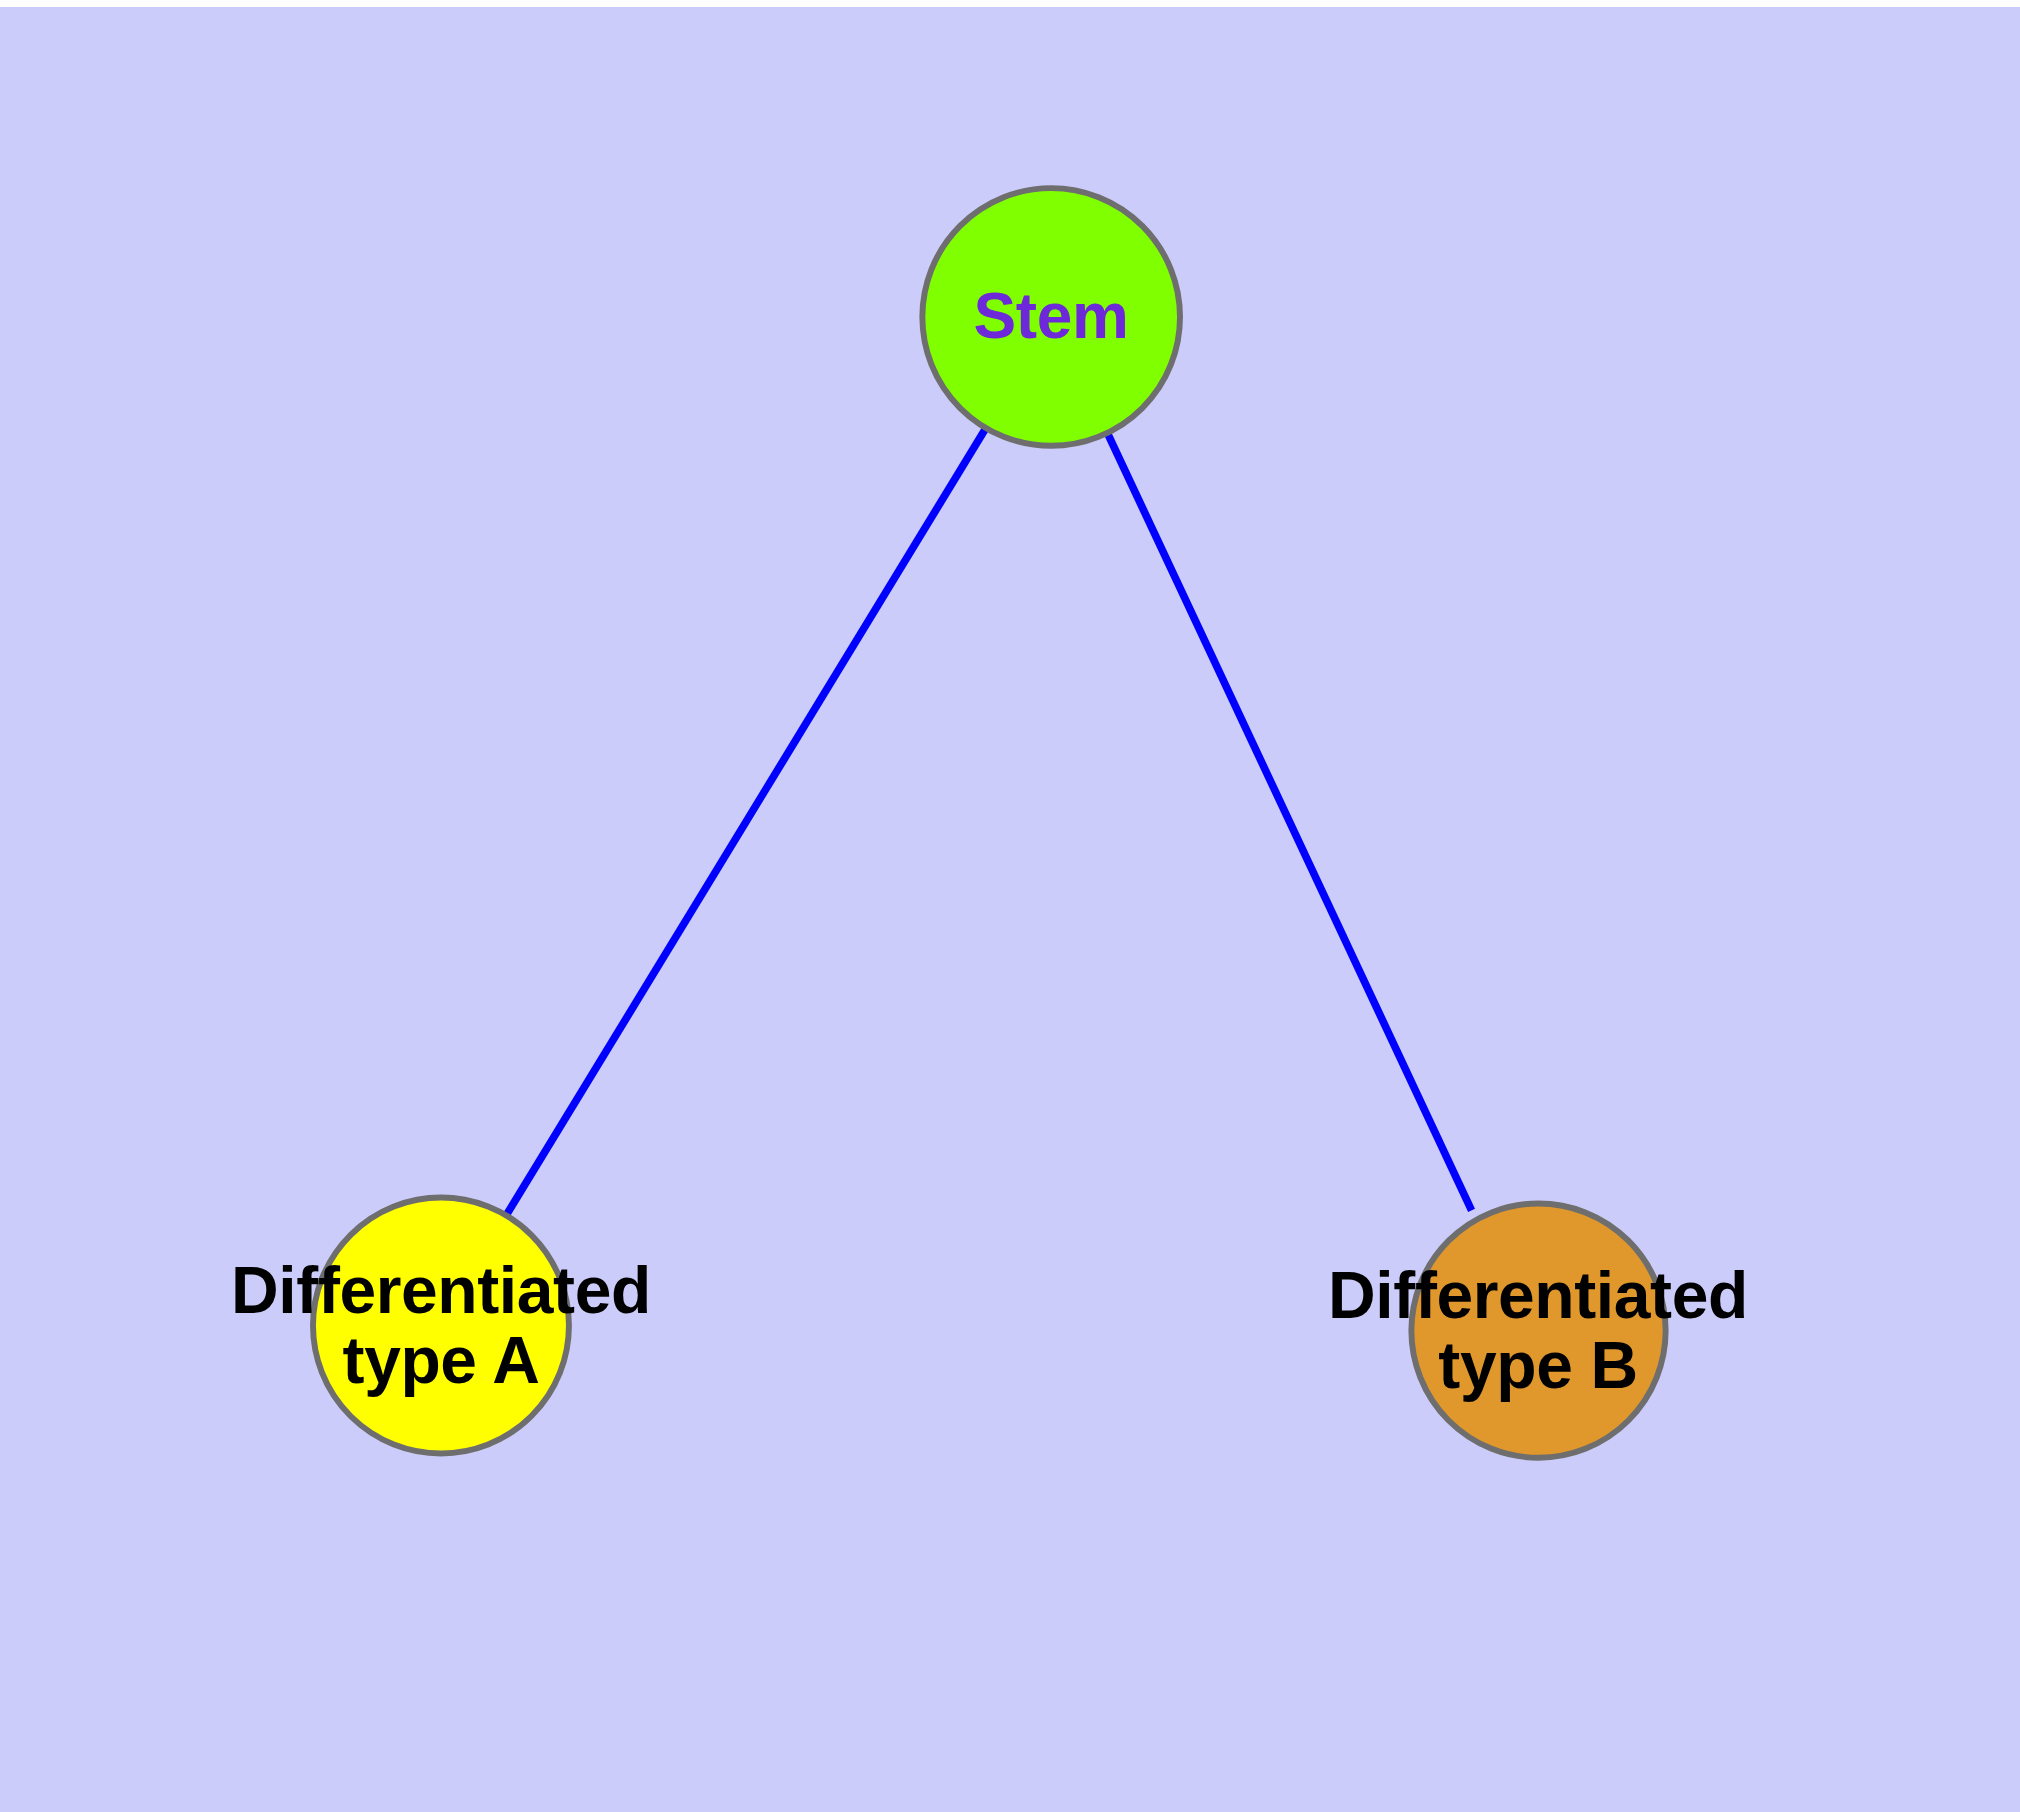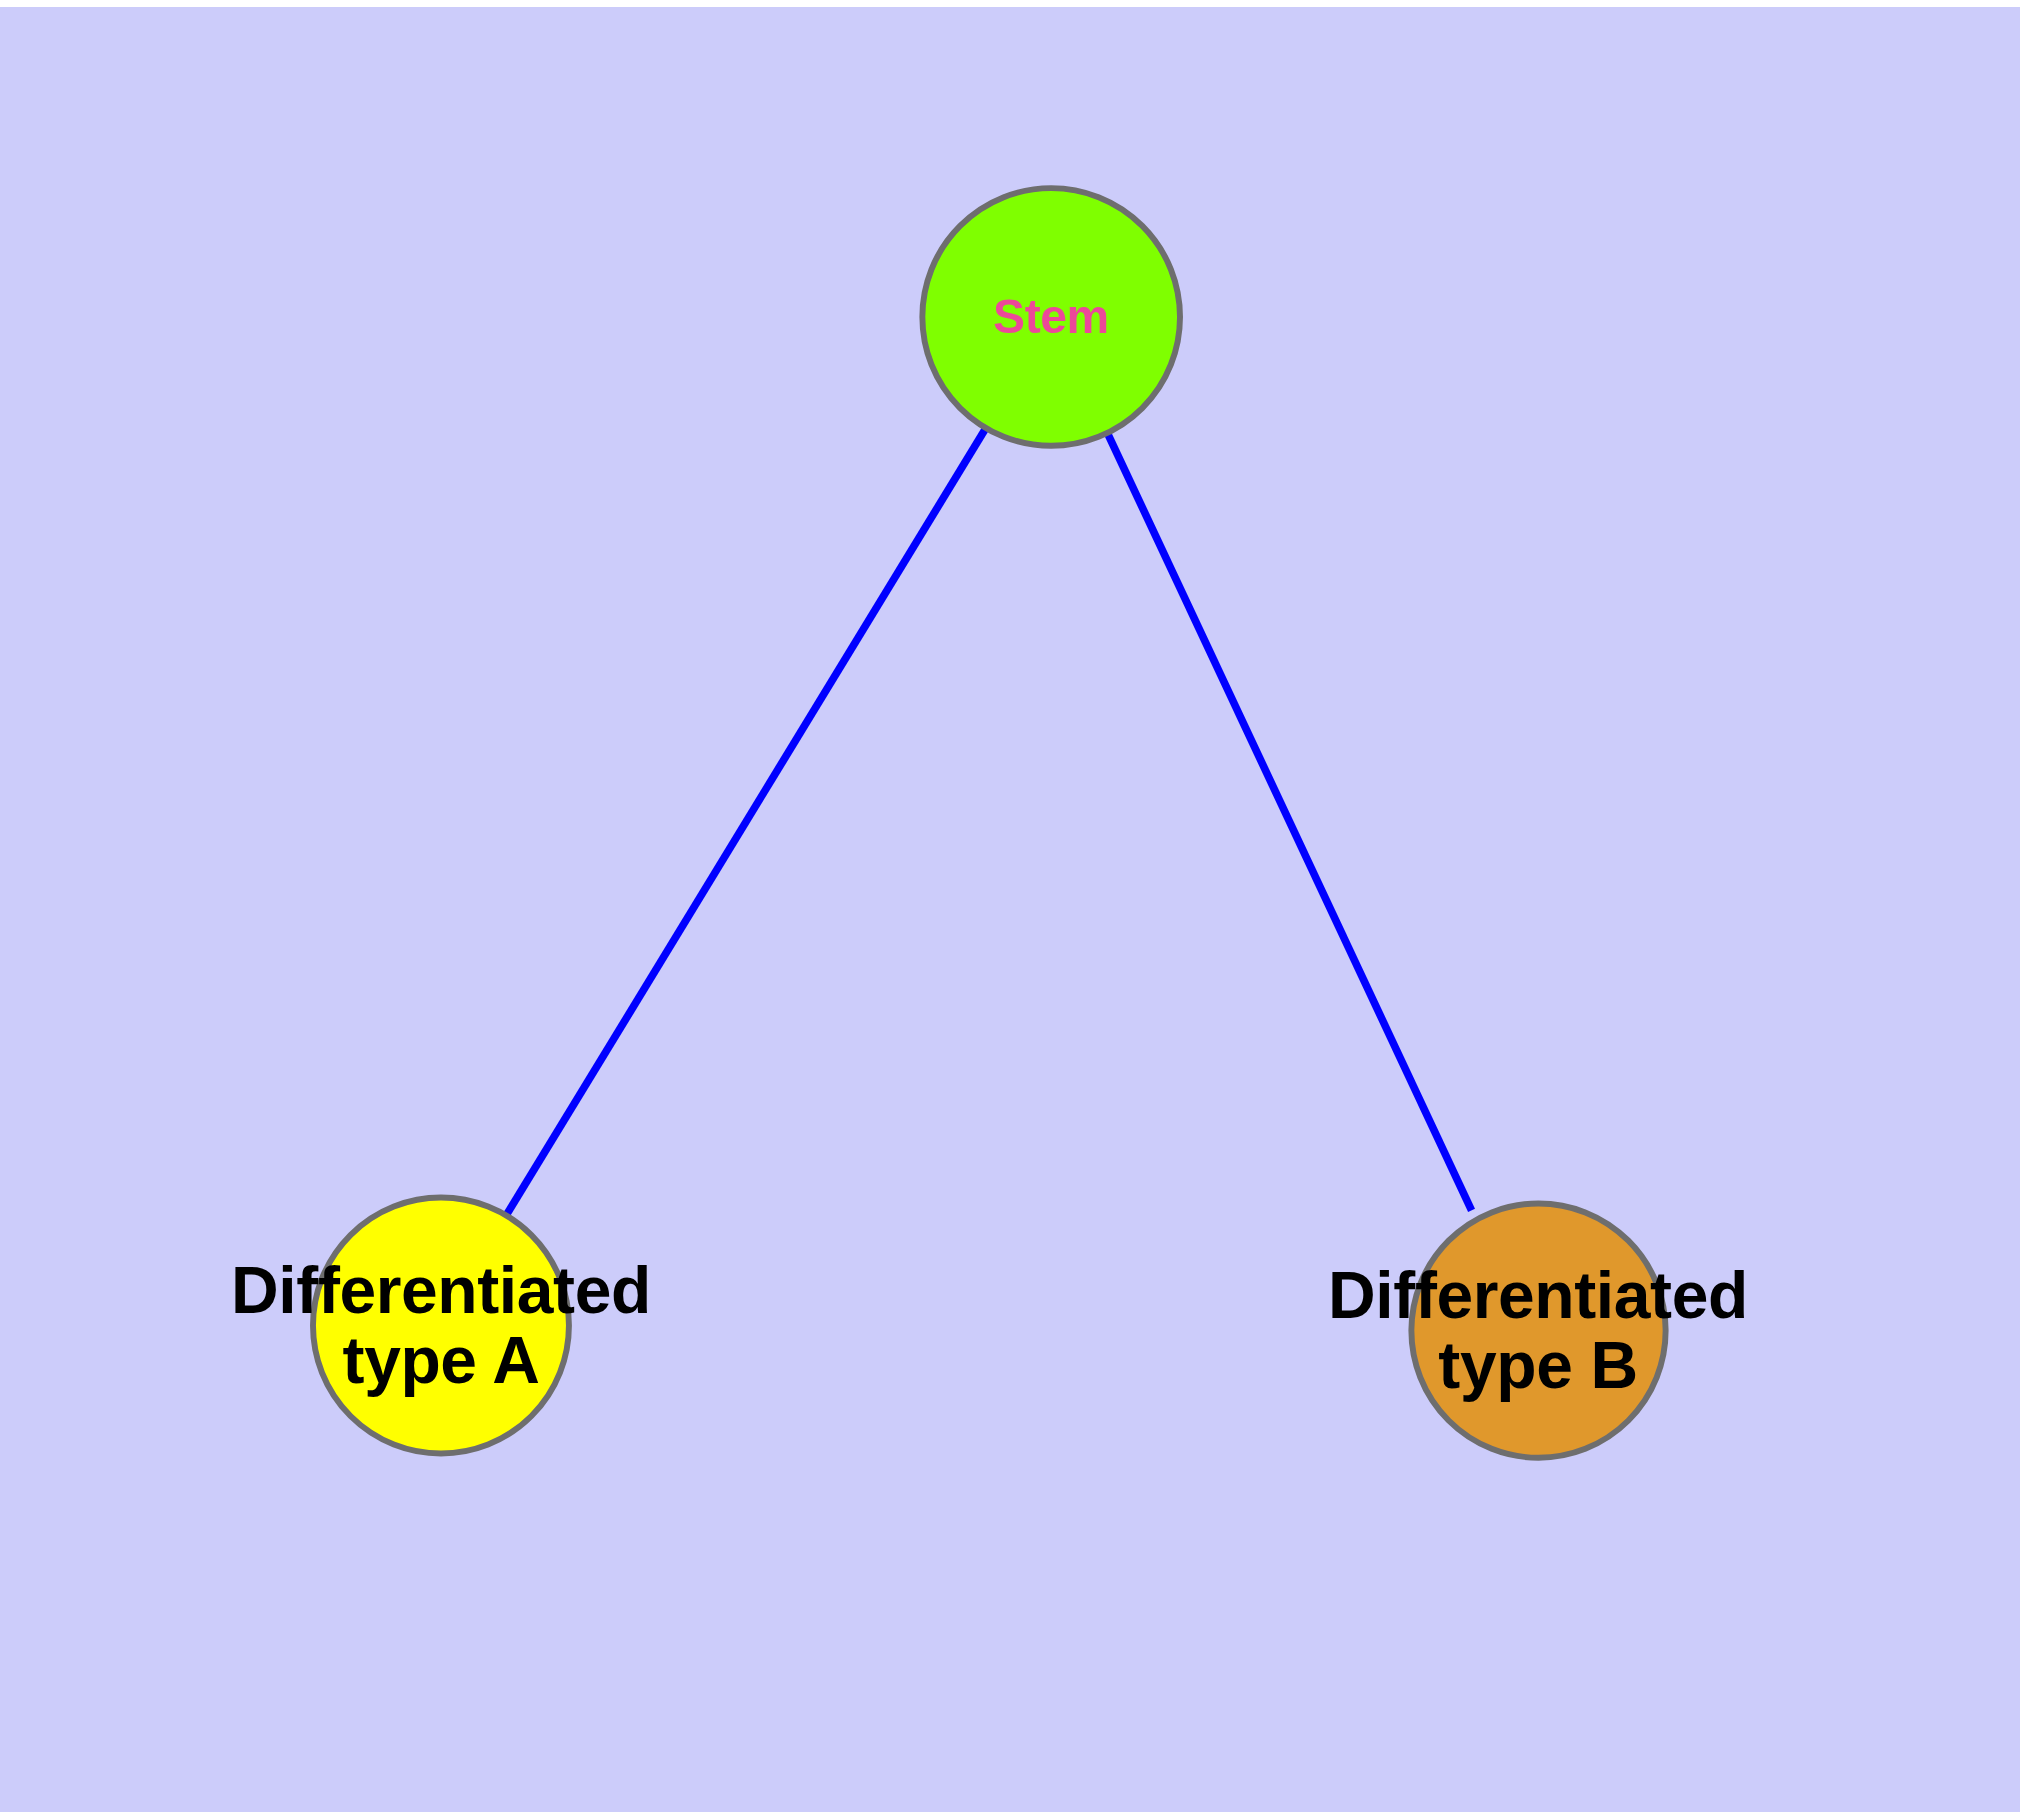--- a/index.html
+++ b/index.html
@@ -58,21 +58,21 @@
         <line x1="1305" y1="508" x2="1736" y2="1428" stroke="#0000ff" stroke-width="9" stroke-linecap="butt"></line>
       </g>
     <g id="nodes-layer">
         <circle cx="1240" cy="374" r="152" fill="#7fff00" stroke="#6e6e6e" stroke-width="7"></circle>
         <circle cx="520" cy="1564" r="151" fill="#ffff00" stroke="#6e6e6e" stroke-width="7"></circle>
         <circle cx="1815" cy="1570" r="150" fill="#e0982c" stroke="#6e6e6e" stroke-width="7"></circle>
       </g>
   </svg>
 
   <div id="labels-layer">
-      <div class="node-label label-stem" style="left: 1051px; top: 317px; font-size: 48px; color: #ec4899;">Stem</div>
+      <div class="node-label label-stem" style="left: 1051px; top: 317px; font-size: 64px; color: #6d28d9;">Stem</div>
       <div class="node-label label-diff" style="left: 441px; top: 1326px; font-size: 66px; color: rgb(0, 0, 0);">Differentiated
 type A</div>
       <div class="node-label label-diff" style="left: 1538px; top: 1331px; font-size: 66px; color: rgb(0, 0, 0);">Differentiated
 type B</div>
     </div>
 
 </div>
 
 
 </body></html>

